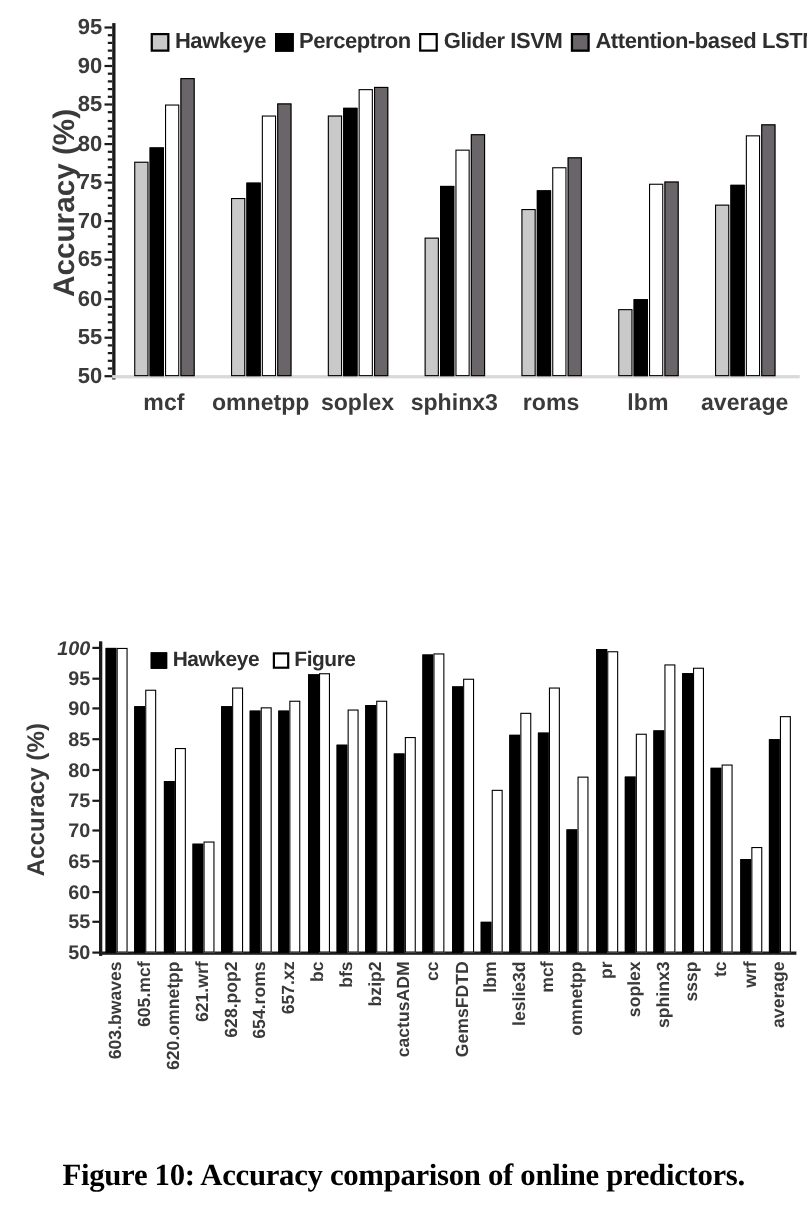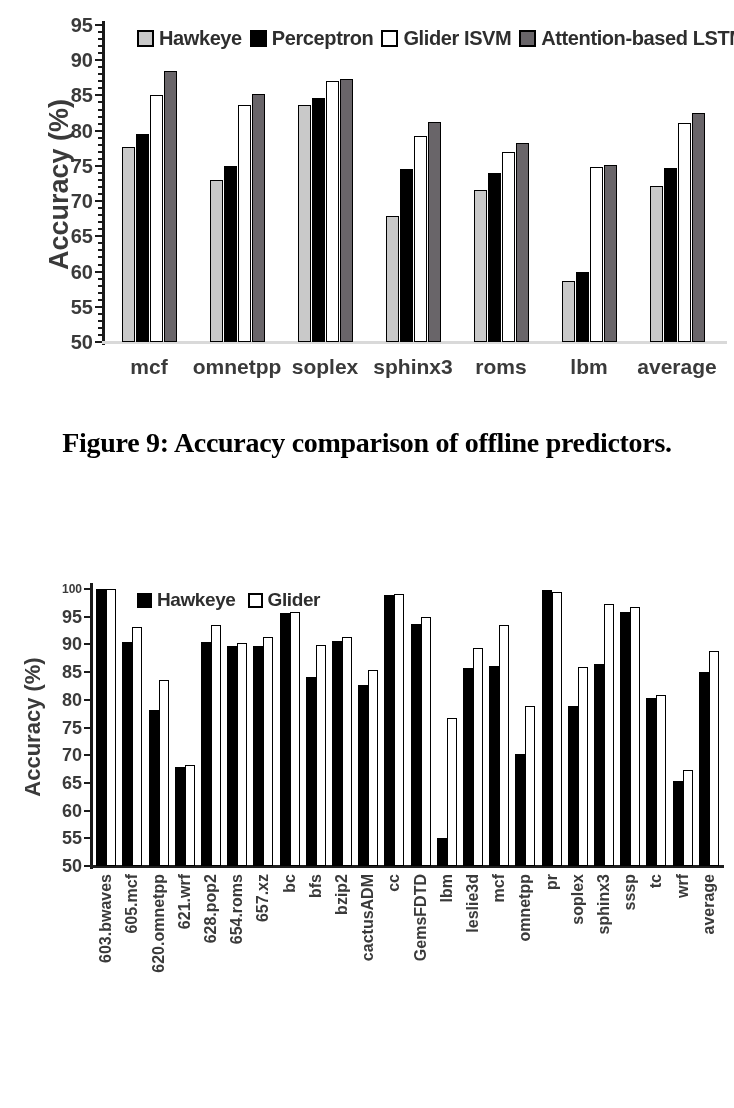--- a/index.html
+++ b/index.html
@@ -149,21 +149,20 @@
         </div>
         <div class="legend-item" style="gap: 5px;">
           <div class="legend-swatch" style="width: 17px; height: 17px; background: rgb(105, 101, 105);"></div>
           <span>Attention-based LSTM</span>
         </div>
       </div>
     </div>
 
   <div class="yaxis-title" style="left:-101px;top:171px;width:320px;height:27px;line-height:27px;font-size:27px;">Accuracy (%)</div>
 
-  <div class="caption" style="top:426px;font-size:28px;line-height:34px;">Figure 9: Accuracy comparison of offline predictors.</div>
 
   <div id="chart1">
       <div class="axis-v" style="left: 90px; top: 583px; width: 3px; height: 286px;"></div>
       <div class="ytick" style="left: 84px; top: 865px; width: 6px;"></div>
       <div class="ytick-label" style="left: 12px; width: 70px; top: 855px; height: 22px; line-height: 22px; font-size: 18px;">50</div>
       <div class="ytick" style="left: 84px; top: 837px; width: 6px;"></div>
       <div class="ytick-label" style="left: 12px; width: 70px; top: 827px; height: 22px; line-height: 22px; font-size: 18px;">55</div>
       <div class="ytick" style="left: 84px; top: 810px; width: 6px;"></div>
       <div class="ytick-label" style="left: 12px; width: 70px; top: 800px; height: 22px; line-height: 22px; font-size: 18px;">60</div>
       <div class="ytick" style="left: 84px; top: 782px; width: 6px;"></div>
@@ -174,21 +173,21 @@
       <div class="ytick-label" style="left: 12px; width: 70px; top: 717px; height: 22px; line-height: 22px; font-size: 18px;">75</div>
       <div class="ytick" style="left: 84px; top: 699px; width: 6px;"></div>
       <div class="ytick-label" style="left: 12px; width: 70px; top: 689px; height: 22px; line-height: 22px; font-size: 18px;">80</div>
       <div class="ytick" style="left: 84px; top: 671px; width: 6px;"></div>
       <div class="ytick-label" style="left: 12px; width: 70px; top: 661px; height: 22px; line-height: 22px; font-size: 18px;">85</div>
       <div class="ytick" style="left: 84px; top: 643px; width: 6px;"></div>
       <div class="ytick-label" style="left: 12px; width: 70px; top: 633px; height: 22px; line-height: 22px; font-size: 18px;">90</div>
       <div class="ytick" style="left: 84px; top: 616px; width: 6px;"></div>
       <div class="ytick-label" style="left: 12px; width: 70px; top: 606px; height: 22px; line-height: 22px; font-size: 18px;">95</div>
       <div class="ytick" style="left: 84px; top: 588px; width: 6px;"></div>
-      <div class="ytick-label" style="left: 12px; width: 70px; top: 578px; height: 22px; line-height: 22px; font-size: 12px;">100</div>
+      <div class="ytick-label" style="left: 12px; width: 70px; top: 578px; height: 22px; line-height: 22px; font-size: 18px; font-style: italic;">100</div>
       <div class="baseline" style="left: 90px; top: 865px; width: 634px; height: 3px; background: rgb(31, 31, 31);"></div>
       <div class="bar" title="603.bwaves — Hawkeye: 100%" style="left: 96px; top: 589px; width: 10px; height: 277px; background: rgb(0, 0, 0);"></div>
       <div class="bar" title="603.bwaves — Glider: 100%" style="left: 106px; top: 589px; width: 10px; height: 277px; background: rgb(255, 255, 255);"></div>
       <div class="xcat xcat-v" style="left: -53px; top: 874px; width: 150px; height: 18px; line-height: 18px; font-size: 16px;">603.bwaves</div>
       <div class="bar" title="605.mcf — Hawkeye: 90.4%" style="left: 122px; top: 642px; width: 10px; height: 224px; background: rgb(0, 0, 0);"></div>
       <div class="bar" title="605.mcf — Glider: 93.1%" style="left: 132px; top: 627px; width: 10px; height: 239px; background: rgb(255, 255, 255);"></div>
       <div class="xcat xcat-v" style="left: -27px; top: 874px; width: 150px; height: 18px; line-height: 18px; font-size: 16px;">605.mcf</div>
       <div class="bar" title="620.omnetpp — Hawkeye: 78.2%" style="left: 149px; top: 710px; width: 10px; height: 156px; background: rgb(0, 0, 0);"></div>
       <div class="bar" title="620.omnetpp — Glider: 83.6%" style="left: 159px; top: 680px; width: 10px; height: 186px; background: rgb(255, 255, 255);"></div>
       <div class="xcat xcat-v" style="left: 0px; top: 874px; width: 150px; height: 18px; line-height: 18px; font-size: 16px;">620.omnetpp</div>
@@ -255,21 +254,22 @@
       <div class="bar" title="average — Hawkeye: 85%" style="left: 699px; top: 672px; width: 10px; height: 194px; background: rgb(0, 0, 0);"></div>
       <div class="bar" title="average — Glider: 88.8%" style="left: 709px; top: 651px; width: 10px; height: 215px; background: rgb(255, 255, 255);"></div>
       <div class="xcat xcat-v" style="left: 550px; top: 874px; width: 150px; height: 18px; line-height: 18px; font-size: 16px;">average</div>
       <div class="legend" style="left: 137px; top: 589px; font-size: 19px; gap: 12px;">
         <div class="legend-item" style="gap: 5px;">
           <div class="legend-swatch" style="width: 15px; height: 15px; background: rgb(0, 0, 0);"></div>
           <span>Hawkeye</span>
         </div>
         <div class="legend-item" style="gap: 5px;">
           <div class="legend-swatch" style="width: 15px; height: 15px; background: rgb(255, 255, 255);"></div>
-          <span>Glider</span>
+          <span>Figure</span>
         </div>
       </div>
     </div>
 
   <div class="yaxis-title" style="left:-117px;top:716px;width:300px;height:22px;line-height:22px;font-size:22px;">Accuracy (%)</div>
 
+  <div class="caption" style="top:1052px;font-size:28px;line-height:34px;">Figure 10: Accuracy comparison of online predictors.</div>
 
 </div>
 
 </body></html>

